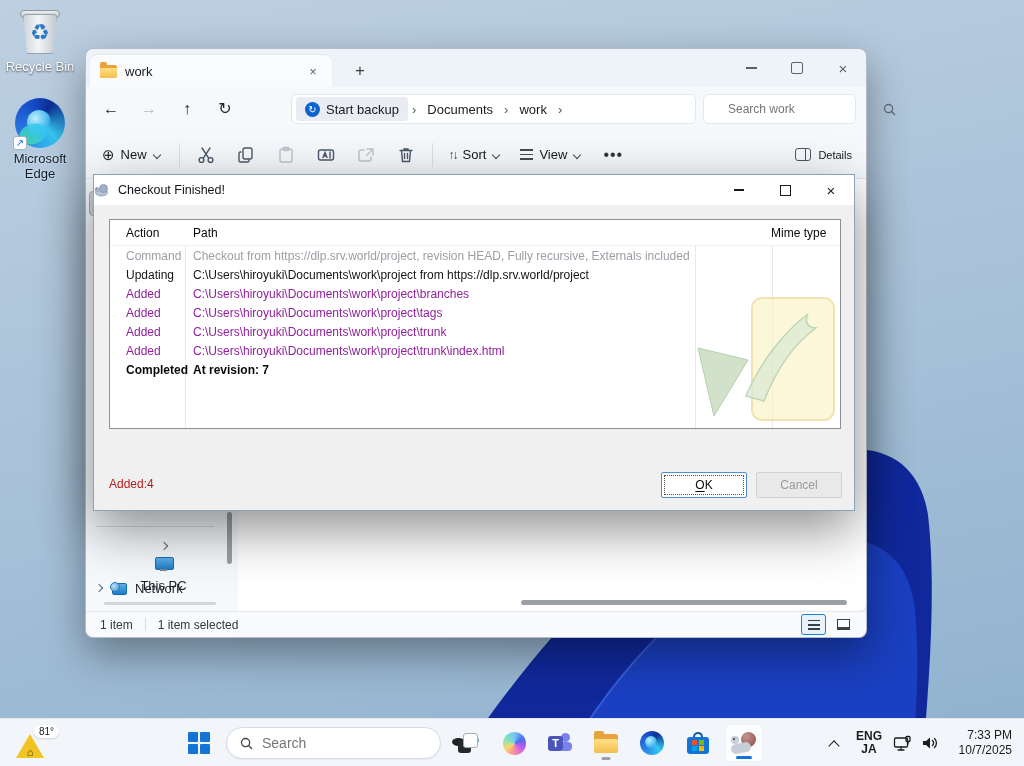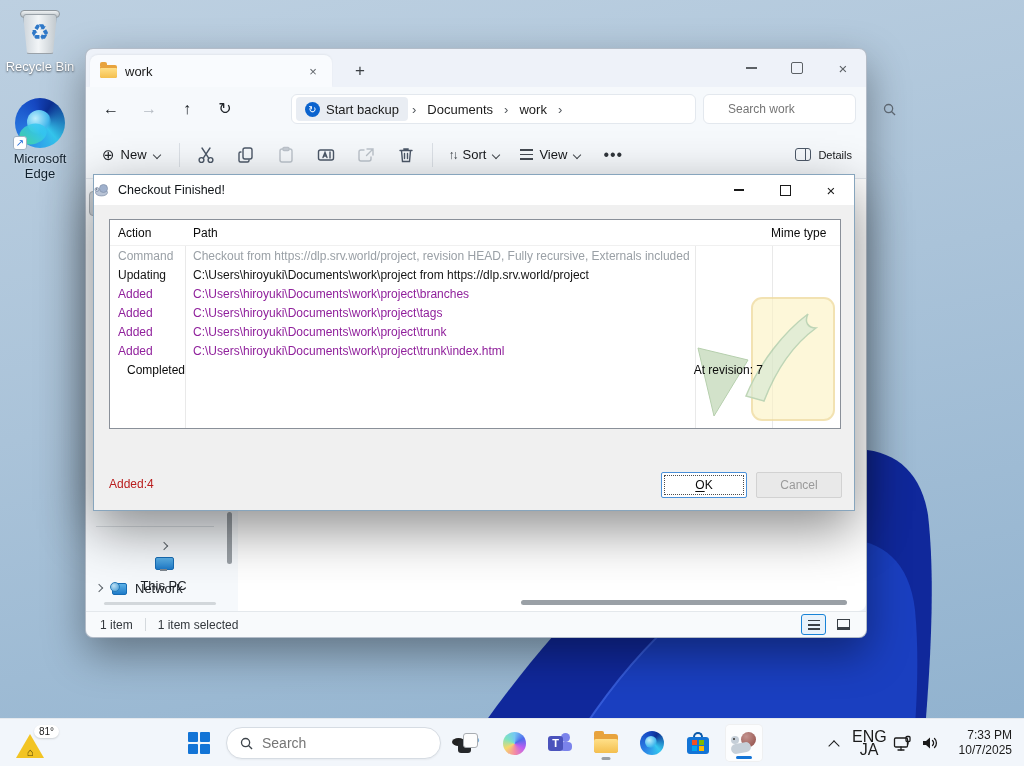--- a/index.html
+++ b/index.html
@@ -140,28 +140,28 @@
   .dc { width:46px; height:30px; display:flex; align-items:center; justify-content:center; color:#1a1a1a; }
   .dc-min::before { content:""; width:10px; height:1.3px; background:#1a1a1a; }
   .dc-max::before { content:""; width:9px; height:9px; border:1.2px solid #1a1a1a; }
   .dc-close { font-size:15px; }
 
   .listview { position:absolute; left:15px; top:44px; width:732px; height:210px; background:#fff;
     border:1px solid #8a9099; overflow:hidden; font-size:12px; }
   .lv-colline { position:absolute; top:0; bottom:0; width:1px; background:#e9e9e9; }
   .lv-header { position:relative; display:flex; height:26px; align-items:center; color:#0a0a0a;
     border-bottom:1px solid #f0f0f0; background:#fff; z-index:2; }
-  .col-action { width:75px; padding-left:8px; flex:none; }
+  .col-action { width:75px; padding-left:16px; flex:none; }
   .col-path { flex:1; padding-left:8px; white-space:nowrap; overflow:hidden; }
   .col-mime { width:77px; padding-left:8px; flex:none; }
   .lv-row { display:flex; height:19px; align-items:center; position:relative; z-index:2; }
   .style-muted { color:#9aa0a6; }
   .style-normal { color:#141414; }
   .style-added { color:#90219c; }
-  .style-completed { color:#0a0a0a; font-weight:normal;text-align:right; }
+  .style-completed { color:#0a0a0a; font-weight:bold; }
   .watermark { position:absolute; right:0; bottom:2px; width:150px; height:140px; z-index:1; opacity:.8; }
 
   .dlg-summary { position:absolute; left:15px; top:302px; font-size:12px; color:#b91c1c; }
   .dlg-btn { position:absolute; top:297px; width:86px; height:26px; font-size:12px;
     display:flex; align-items:center; justify-content:center; font-family:inherit; }
   .btn-ok { left:567px; background:#fff; border:1.5px solid #4a90d9; border-radius:2px; color:#0a0a0a;
     outline:1px dotted #4d4d4d; outline-offset:-4px; }
   .btn-ok u { text-underline-offset:2px; }
   .btn-cancel { left:662px; background:#e9e9e9; border:1px solid #d2d2d2; border-radius:2px; color:#9a9a9a; }
 
@@ -223,21 +223,21 @@
     background:radial-gradient(circle at 35% 30%,#c49490,#9e5f5a 70%); }
   .turtle .tbody { position:absolute; left:0; bottom:1px; width:20px; height:10px; border-radius:6px;
     background:#c6cfd8; transform:rotate(-10deg); }
   .turtle .thead { position:absolute; left:0; top:4px; width:8px; height:8px; border-radius:50%; background:#c6cfd8; }
   .turtle .thead::after { content:""; position:absolute; left:2px; top:2px; width:2px; height:2px;
     border-radius:50%; background:#333; }
   .tb-tray { position:absolute; right:6px; top:0; height:48px; display:flex; align-items:center; gap:4px; }
   .chev-up { width:28px; height:30px; position:relative; }
   .chev-up::before { content:""; position:absolute; left:10px; top:14px; width:7px; height:7px;
     border-left:1.4px solid #1b1b1b; border-top:1.4px solid #1b1b1b; transform:rotate(45deg); }
-  .lang { width:34px; text-align:center; font-size:16px; line-height:13px; color:#1b1b1b; }
+  .lang { width:34px; text-align:center; font-size:12px; line-height:13px; color:#1b1b1b;font-weight:bold; }
   .tray-ic { width:24px; height:30px; display:flex; align-items:center; justify-content:center; }
   .tray-ic svg { stroke:#1b1b1b; fill:none; stroke-width:1.3; stroke-linecap:round; }
   .clock { width:72px; text-align:right; font-size:12px; line-height:15px; color:#1b1b1b; padding-right:6px; }
 </style>
 </head>
 <body>
 
 <div id="screen">
 
   <svg id="bloom" class="abs" viewBox="0 0 1024 766">

